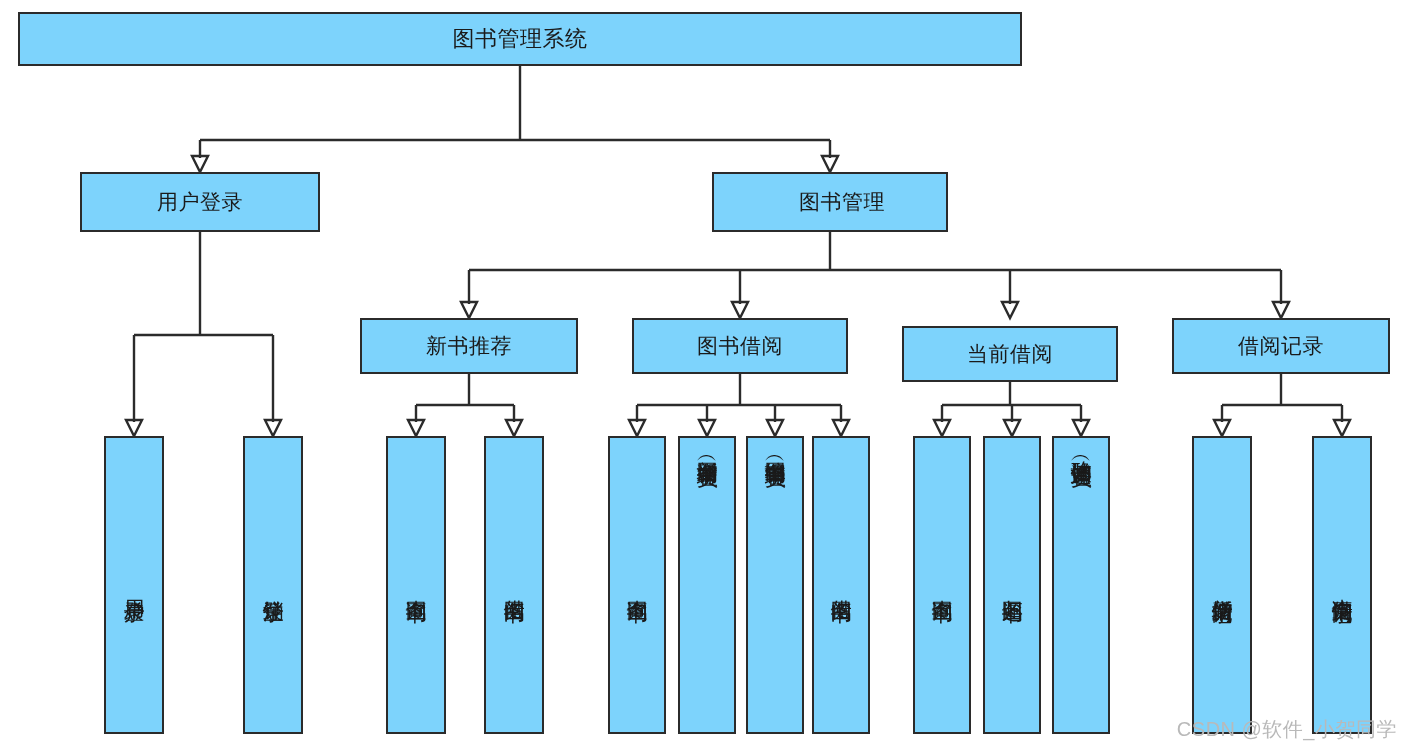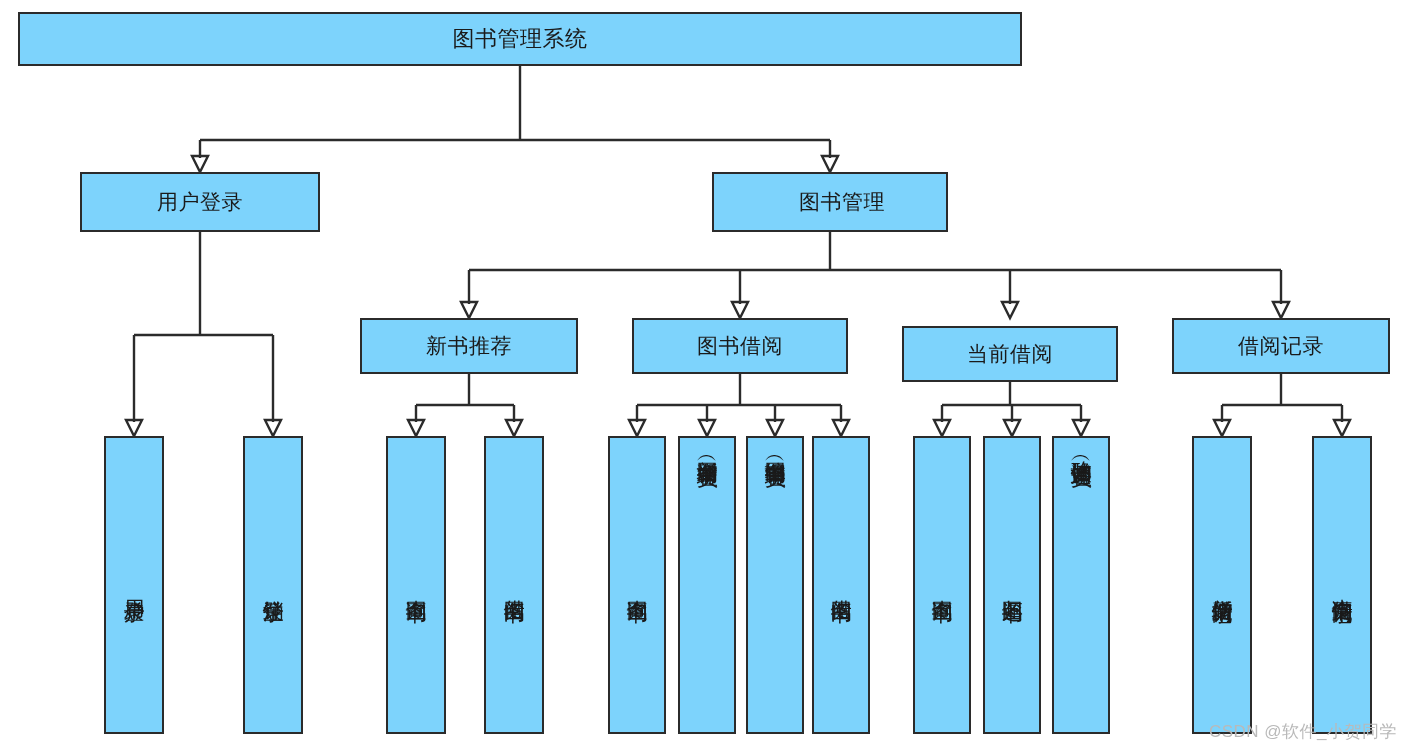--- a/index.html
+++ b/index.html
@@ -64,21 +64,21 @@
   }
   svg.links path, svg.links line {
     stroke: #2b2b2b;
     stroke-width: 2.4;
     fill: none;
   }
   .watermark {
     position: absolute;
     right: 8px;
     bottom: 4px;
-    font-size: 17px;
+    font-size: 20px;
     color: #b9b9b9;
     letter-spacing: 0.5px;
     white-space: nowrap;
   }
 </style>
 </head>
 <body>
 
 <div id="canvas">
 

